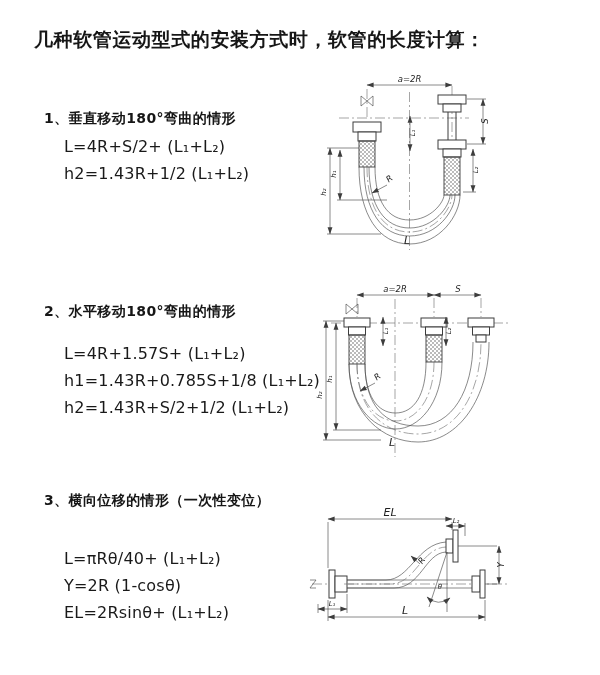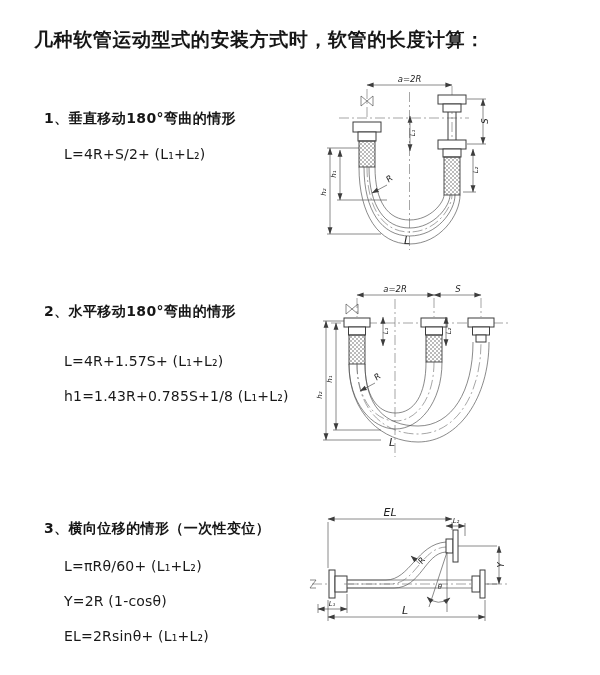--- a/index.html
+++ b/index.html
@@ -10,23 +10,22 @@
   .doc-title {
     position:absolute; left:34px; top:27px; font-size:19px; font-weight:600;
     letter-spacing:0.6px; color:#161616; white-space:nowrap;
   }
   .sec-heading {
     position:absolute; left:44px; font-size:14px; font-weight:600; letter-spacing:0.4px;
     color:#161616; white-space:nowrap;
   }
   .formulas { position:absolute; left:64px; white-space:nowrap; }
   .formula-line {
-    height:27px; line-height:27px; font-size:14px; color:#191919; letter-spacing:0.2px;
+    height:27px; line-height:27px; font-size:16px; color:#191919; letter-spacing:0.2px;
     font-family:"DejaVu Sans","Liberation Sans",sans-serif;
-    margin-top:8px;
   }
   svg.diagram { position:absolute; overflow:visible; }
   svg .ln   { fill:none; stroke:#3d3d3d; stroke-width:1; }
   svg .thin { fill:none; stroke:#4a4a4a; stroke-width:0.65; }
   svg .dim  { fill:none; stroke:#4a4a4a; stroke-width:0.65; }
   svg .cl   { fill:none; stroke:#6a6a6a; stroke-width:0.6; stroke-dasharray:10 3 2 3; }
   svg rect.fl { fill:#ffffff; stroke:#3d3d3d; stroke-width:1; }
   svg rect.braid { stroke:#3d3d3d; stroke-width:0.9; }
   svg text.dlab { fill:#262626; font-size:8.5px; font-style:italic; font-family:"DejaVu Sans",sans-serif; }
   svg text.slab { fill:#262626; font-size:7px;  font-style:italic; font-family:"DejaVu Sans",sans-serif; }
@@ -35,31 +34,33 @@
 </head>
 <body>
 
 <div class="page">
 
   <div class="doc-title">几种软管运动型式的安装方式时，软管的长度计算：</div>
 
   <div class="sec-heading" style="top:110px;">1、垂直移动180°弯曲的情形</div>
   <div class="formulas" style="top:133px;">
     <div class="formula-line">L=4R+S/2+ (L₁+L₂)</div>
+    <div class="formula-line">h2=1.43R+1/2 (L₁+L₂)</div>
   </div>
 
   <div class="sec-heading" style="top:303px;">2、水平移动180°弯曲的情形</div>
   <div class="formulas" style="top:340px;">
     <div class="formula-line">L=4R+1.57S+ (L₁+L₂)</div>
     <div class="formula-line">h1=1.43R+0.785S+1/8 (L₁+L₂)</div>
+    <div class="formula-line">h2=1.43R+S/2+1/2 (L₁+L₂)</div>
   </div>
 
-  <div class="sec-heading" style="top:520px;text-align:right;">3、横向位移的情形（一次性变位）</div>
+  <div class="sec-heading" style="top:492px;text-align:right;">3、横向位移的情形（一次性变位）</div>
   <div class="formulas" style="top:545px;">
-    <div class="formula-line">L=πRθ/60+ (L₁+L₂)</div>
+    <div class="formula-line">L=πRθ/40+ (L₁+L₂)</div>
     <div class="formula-line">Y=2R (1-cosθ)</div>
     <div class="formula-line">EL=2Rsinθ+ (L₁+L₂)</div>
   </div>
 
   <svg class="diagram" style="left:315px; top:70px;" width="260" height="185" viewBox="0 0 260 185">
     <defs>
       <marker id="arr1" viewBox="0 0 10 10" refX="9.5" refY="5" markerWidth="9" markerHeight="7" markerUnits="userSpaceOnUse" orient="auto-start-reverse">
         <path d="M0,1.5 L10,5 L0,8.5 z" fill="#3d3d3d"></path>
       </marker>
       <pattern id="hp1" width="4" height="4" patternUnits="userSpaceOnUse">

